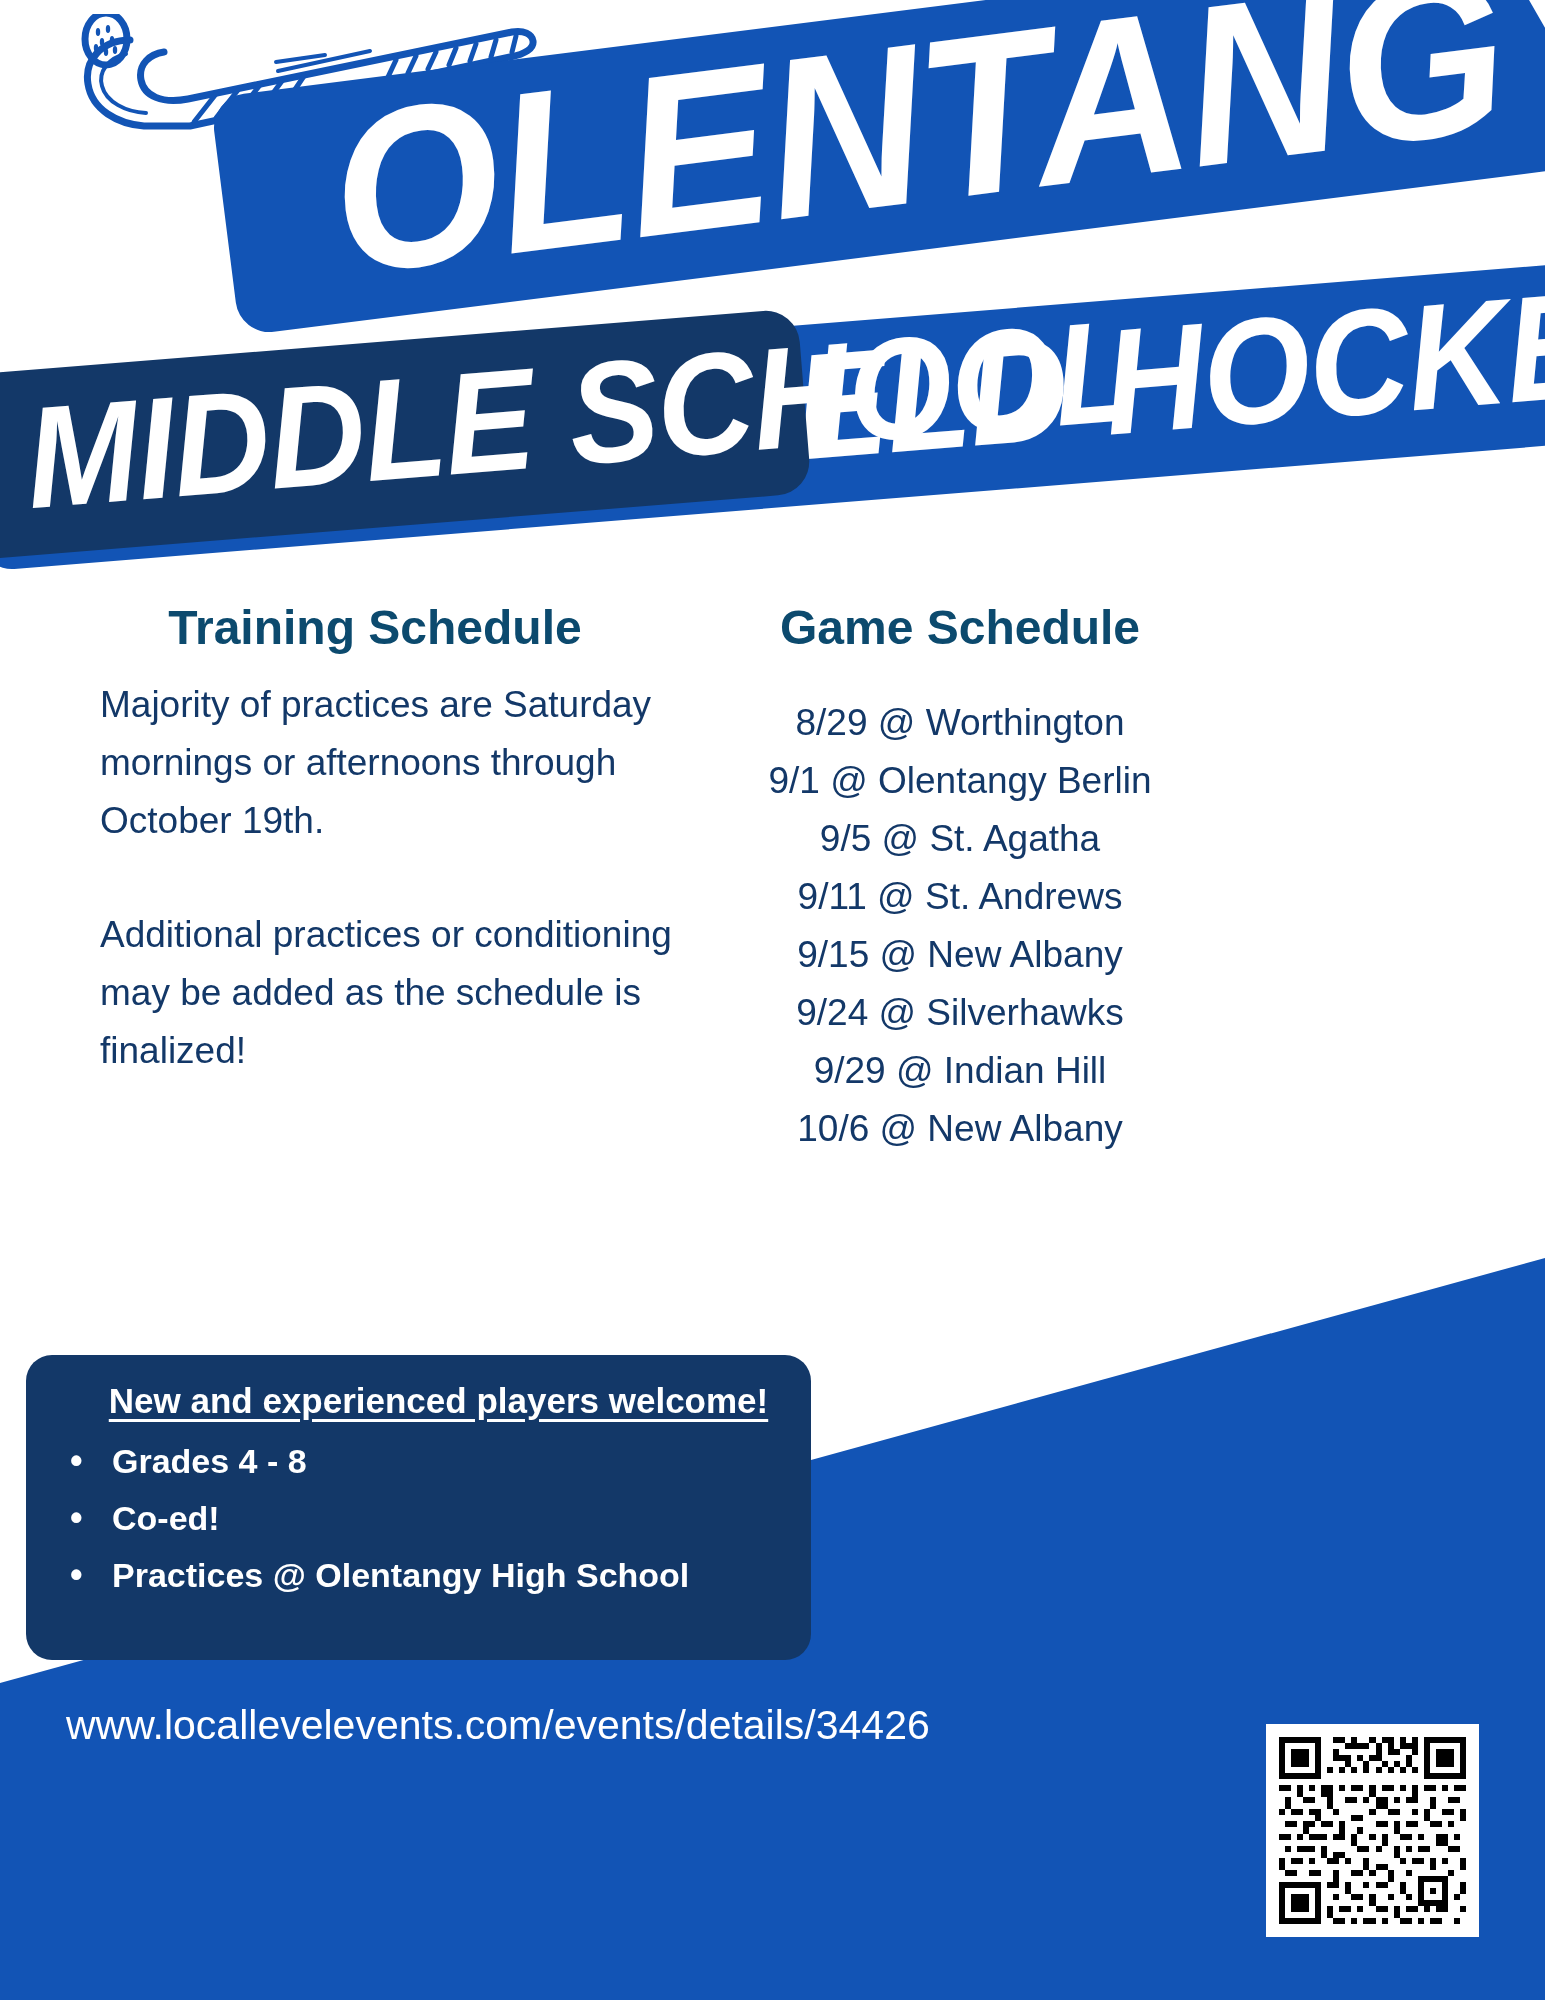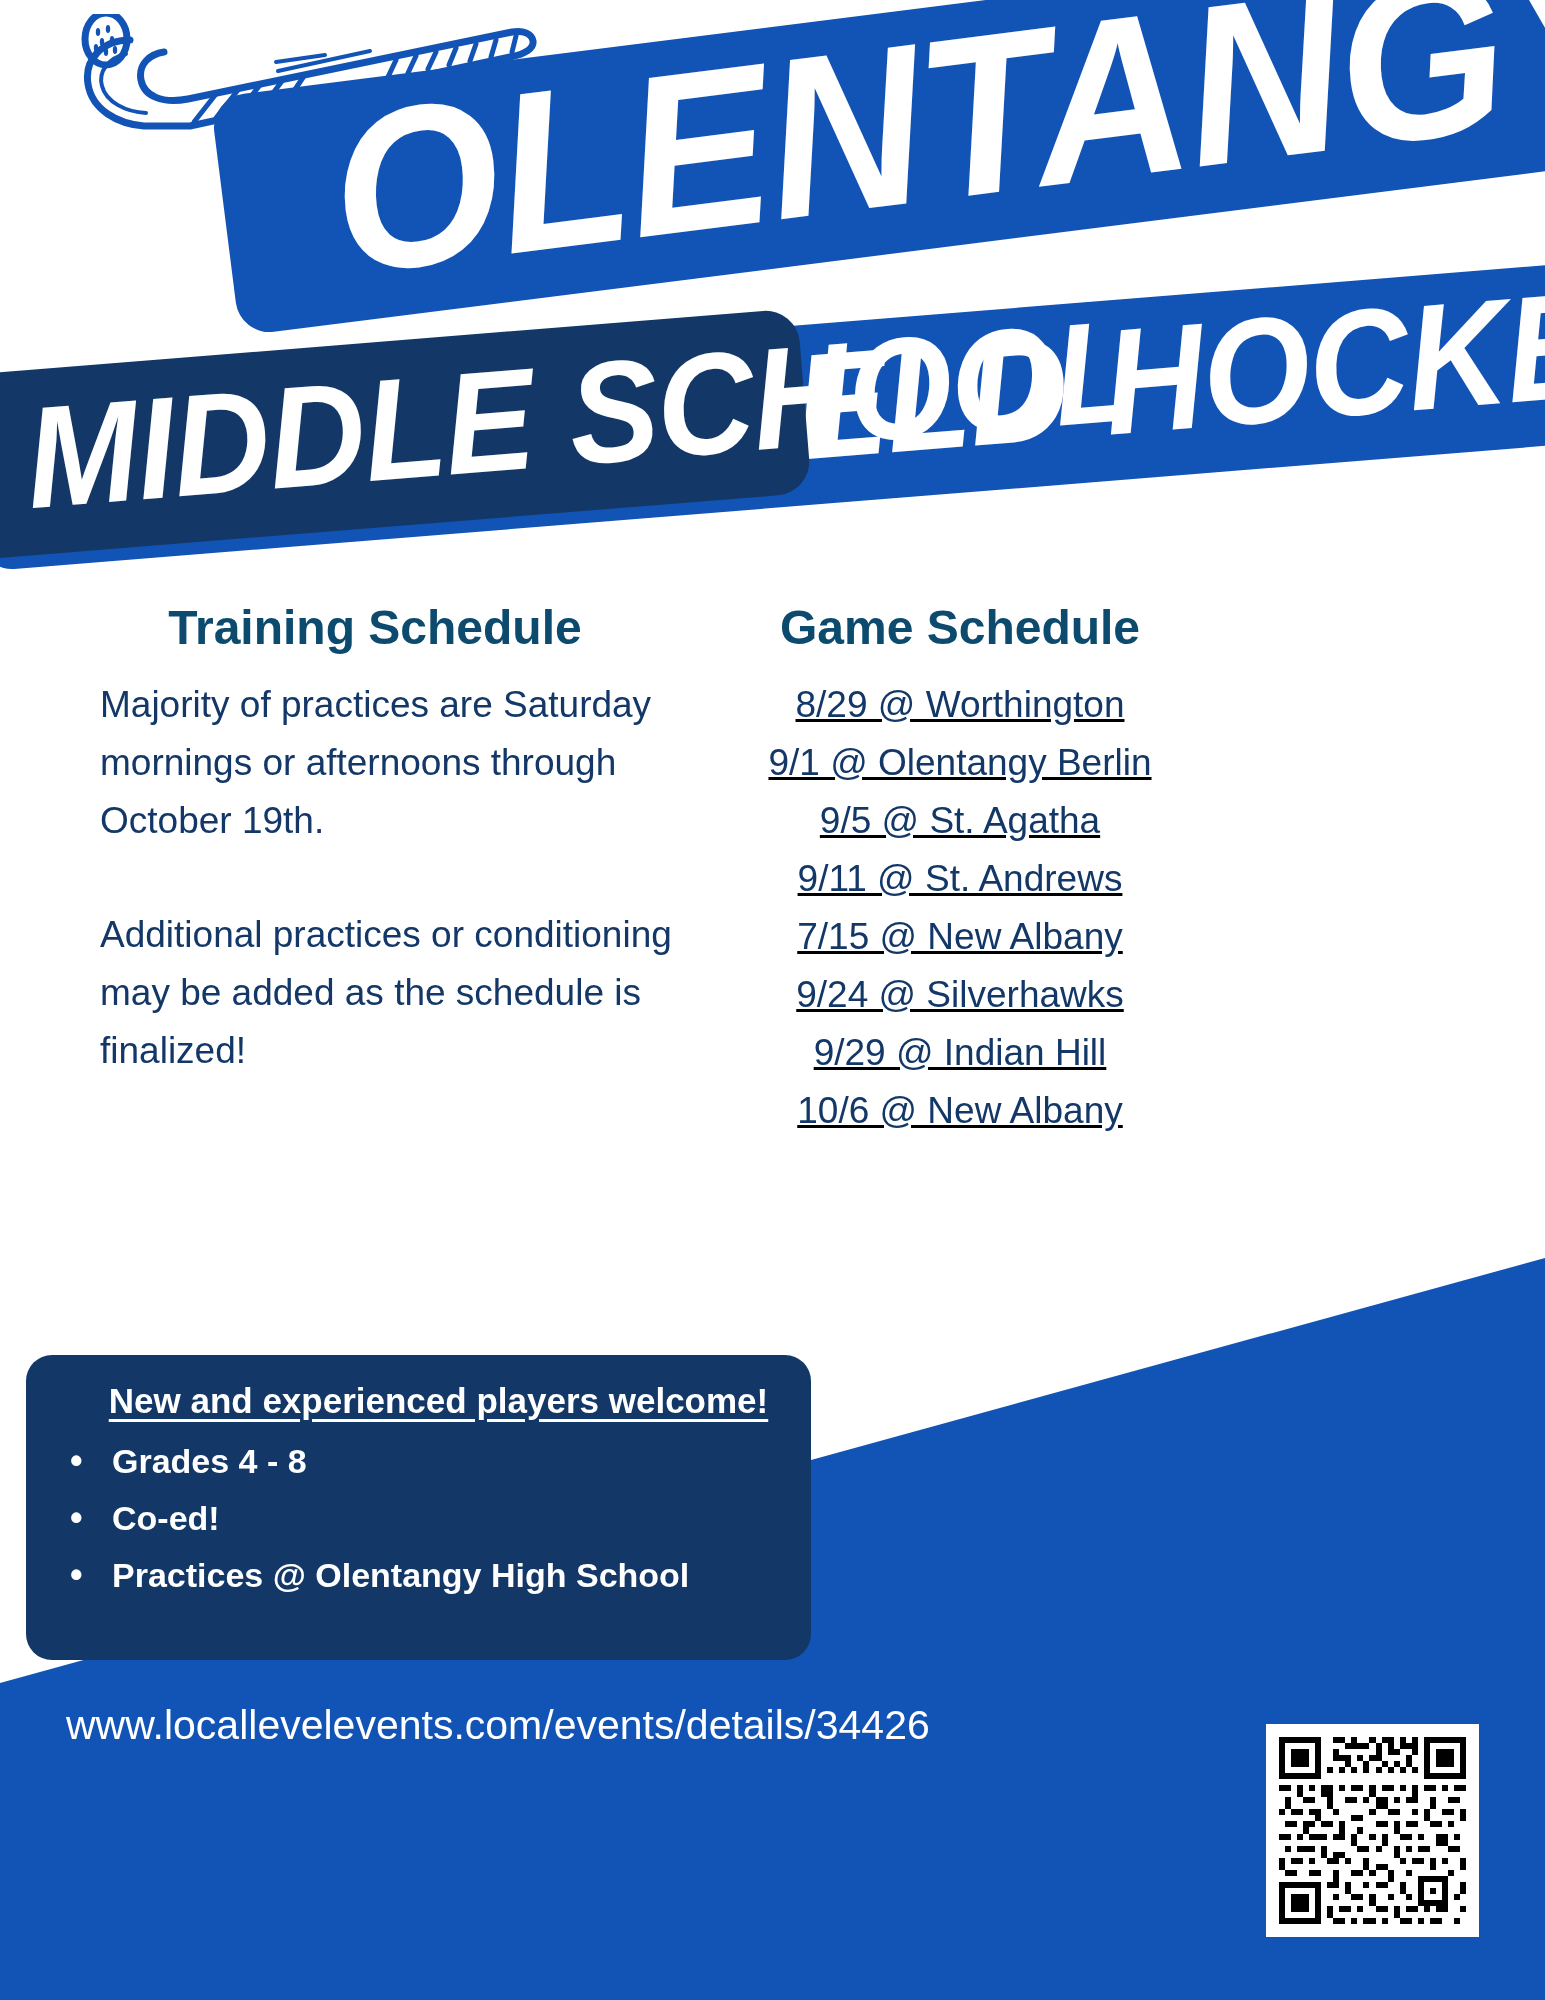--- a/index.html
+++ b/index.html
@@ -99,21 +99,21 @@
     color:#133868;
     font-size:37px;
     line-height:58px;
     font-weight:400;
   }
   #training-para-1 { margin-top:18px; }
   #training-para-2 { margin-top:56px; }
 
   #game-col { position:absolute; left:730px; top:0; width:460px; }
   #game-col .col-heading { text-align:center; }
-  #game-list { list-style:none; margin-top:18px;text-decoration:underline; }
+  #game-list { list-style:none; margin-top:36px; }
   #game-list li {
     color:#133868;
     font-size:37px;
     line-height:58px;
     text-align:center;
   }
 
   
   #info-box {
     position:absolute;
@@ -235,21 +235,21 @@
     <div class="body-text" id="training-para-2">Additional practices or conditioning may be added as the schedule is finalized!</div>
   </div>
 
   <div id="game-col">
     <div class="col-heading">Game Schedule</div>
     <ul id="game-list">
       <li>8/29 @ Worthington</li>
       <li>9/1 @ Olentangy Berlin</li>
       <li>9/5 @ St. Agatha</li>
       <li>9/11 @ St. Andrews</li>
-      <li>7/15 @ New Albany</li>
+      <li>9/15 @ New Albany</li>
       <li>9/24 @ Silverhawks</li>
       <li>9/29 @ Indian Hill</li>
       <li>10/6 @ New Albany</li>
     </ul>
   </div>
 </div>
 
 <svg id="footer-band" viewBox="0 0 1545 2000" preserveAspectRatio="none">
   <polygon points="1545,1258 1545,2000 0,2000 0,1683" fill="#1254B5"></polygon>
 </svg>

